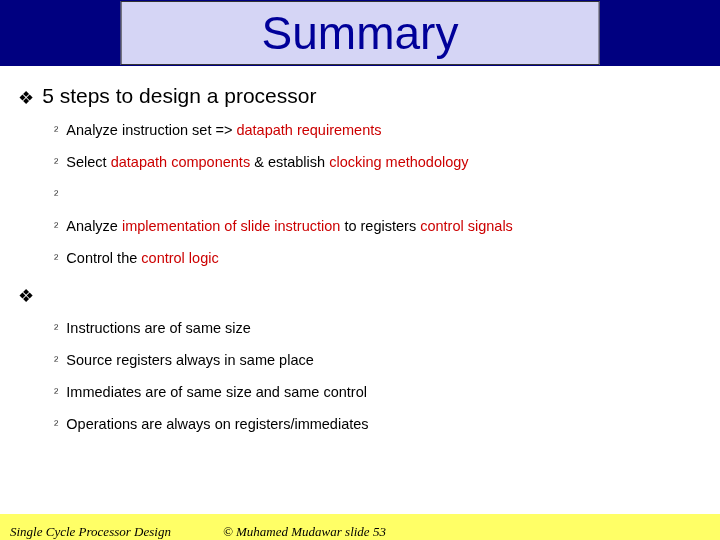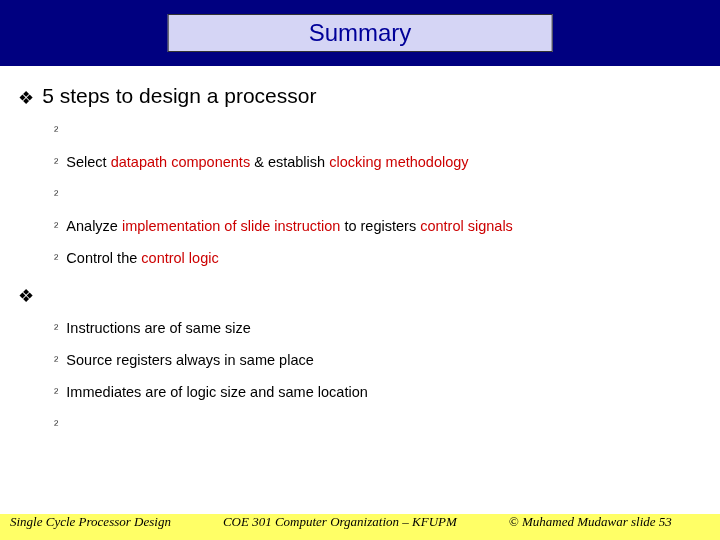--- a/index.html
+++ b/index.html
@@ -21,21 +21,21 @@
     position: absolute;
     left: 50%;
     top: 50%;
     transform: translate(-50%, -50%);
     background: #d5d5f5;
     border: 1px solid #333;
     padding: 4px 140px;
   }
   .title-text {
     font-family: "Comic Sans MS", cursive, sans-serif;
-    font-size: 24px;
+    font-size: 46px;
     color: #000099;
     white-space: nowrap;
   }
   .content {
     padding: 12px 18px 0 18px;
   }
   .l1 {
     font-size: 21px;
     color: #000;
     margin-bottom: 10px;
@@ -57,21 +57,21 @@
   .l2 .bullet { font-size: 13px; line-height: 18px; color: #444; }
   .red { color: #cc0000; }
   .footer {
     position: absolute;
     bottom: 0;
     left: 0;
     width: 100%;
     height: 26px;
     background: #ffff66;
     display: flex;
-    align-items: flex-start;
+    align-items: flex-end;
     font-family: "Monotype Corsiva", "Brush Script MT", cursive;
     font-style: italic;
     font-size: 13px;
     color: #000;
     padding: 0 10px;
     gap: 52px;
   }
 </style>
 </head>
 <body>
@@ -82,20 +82,21 @@
   </div>
 </div>
 
 <div class="content" id="content-root">
     <div class="l1">
       <span class="bullet">❖</span>
       <span>5 steps to design a processor</span>
     </div>
     <div class="l2">
       <span class="bullet">²</span>
+      <span><span>Analyze instruction set =&gt; </span><span class="red">datapath requirements</span></span>
     </div>
     <div class="l2">
       <span class="bullet">²</span>
       <span><span>Select </span><span class="red">datapath components</span><span> &amp; establish </span><span class="red">clocking methodology</span></span>
     </div>
     <div class="l2">
       <span class="bullet">²</span>
     </div>
     <div class="l2">
       <span class="bullet">²</span>
@@ -111,24 +112,24 @@
     <div class="l2">
       <span class="bullet">²</span>
       <span><span>Instructions are of same size</span></span>
     </div>
     <div class="l2">
       <span class="bullet">²</span>
       <span><span>Source registers always in same place</span></span>
     </div>
     <div class="l2">
       <span class="bullet">²</span>
-      <span><span>Immediates are of logic size and same location</span></span>
+      <span><span>Immediates are of same size and same control</span></span>
     </div>
     <div class="l2">
       <span class="bullet">²</span>
+      <span><span>Operations are always on registers/immediates</span></span>
     </div>
   </div>
 
 <div class="footer">
   <span>Single Cycle Processor Design</span>
-  <span>COE 301 Computer Organization – KFUPM</span>
   <span>© Muhamed Mudawar  slide 53</span>
 </div>
 
 </body></html>

